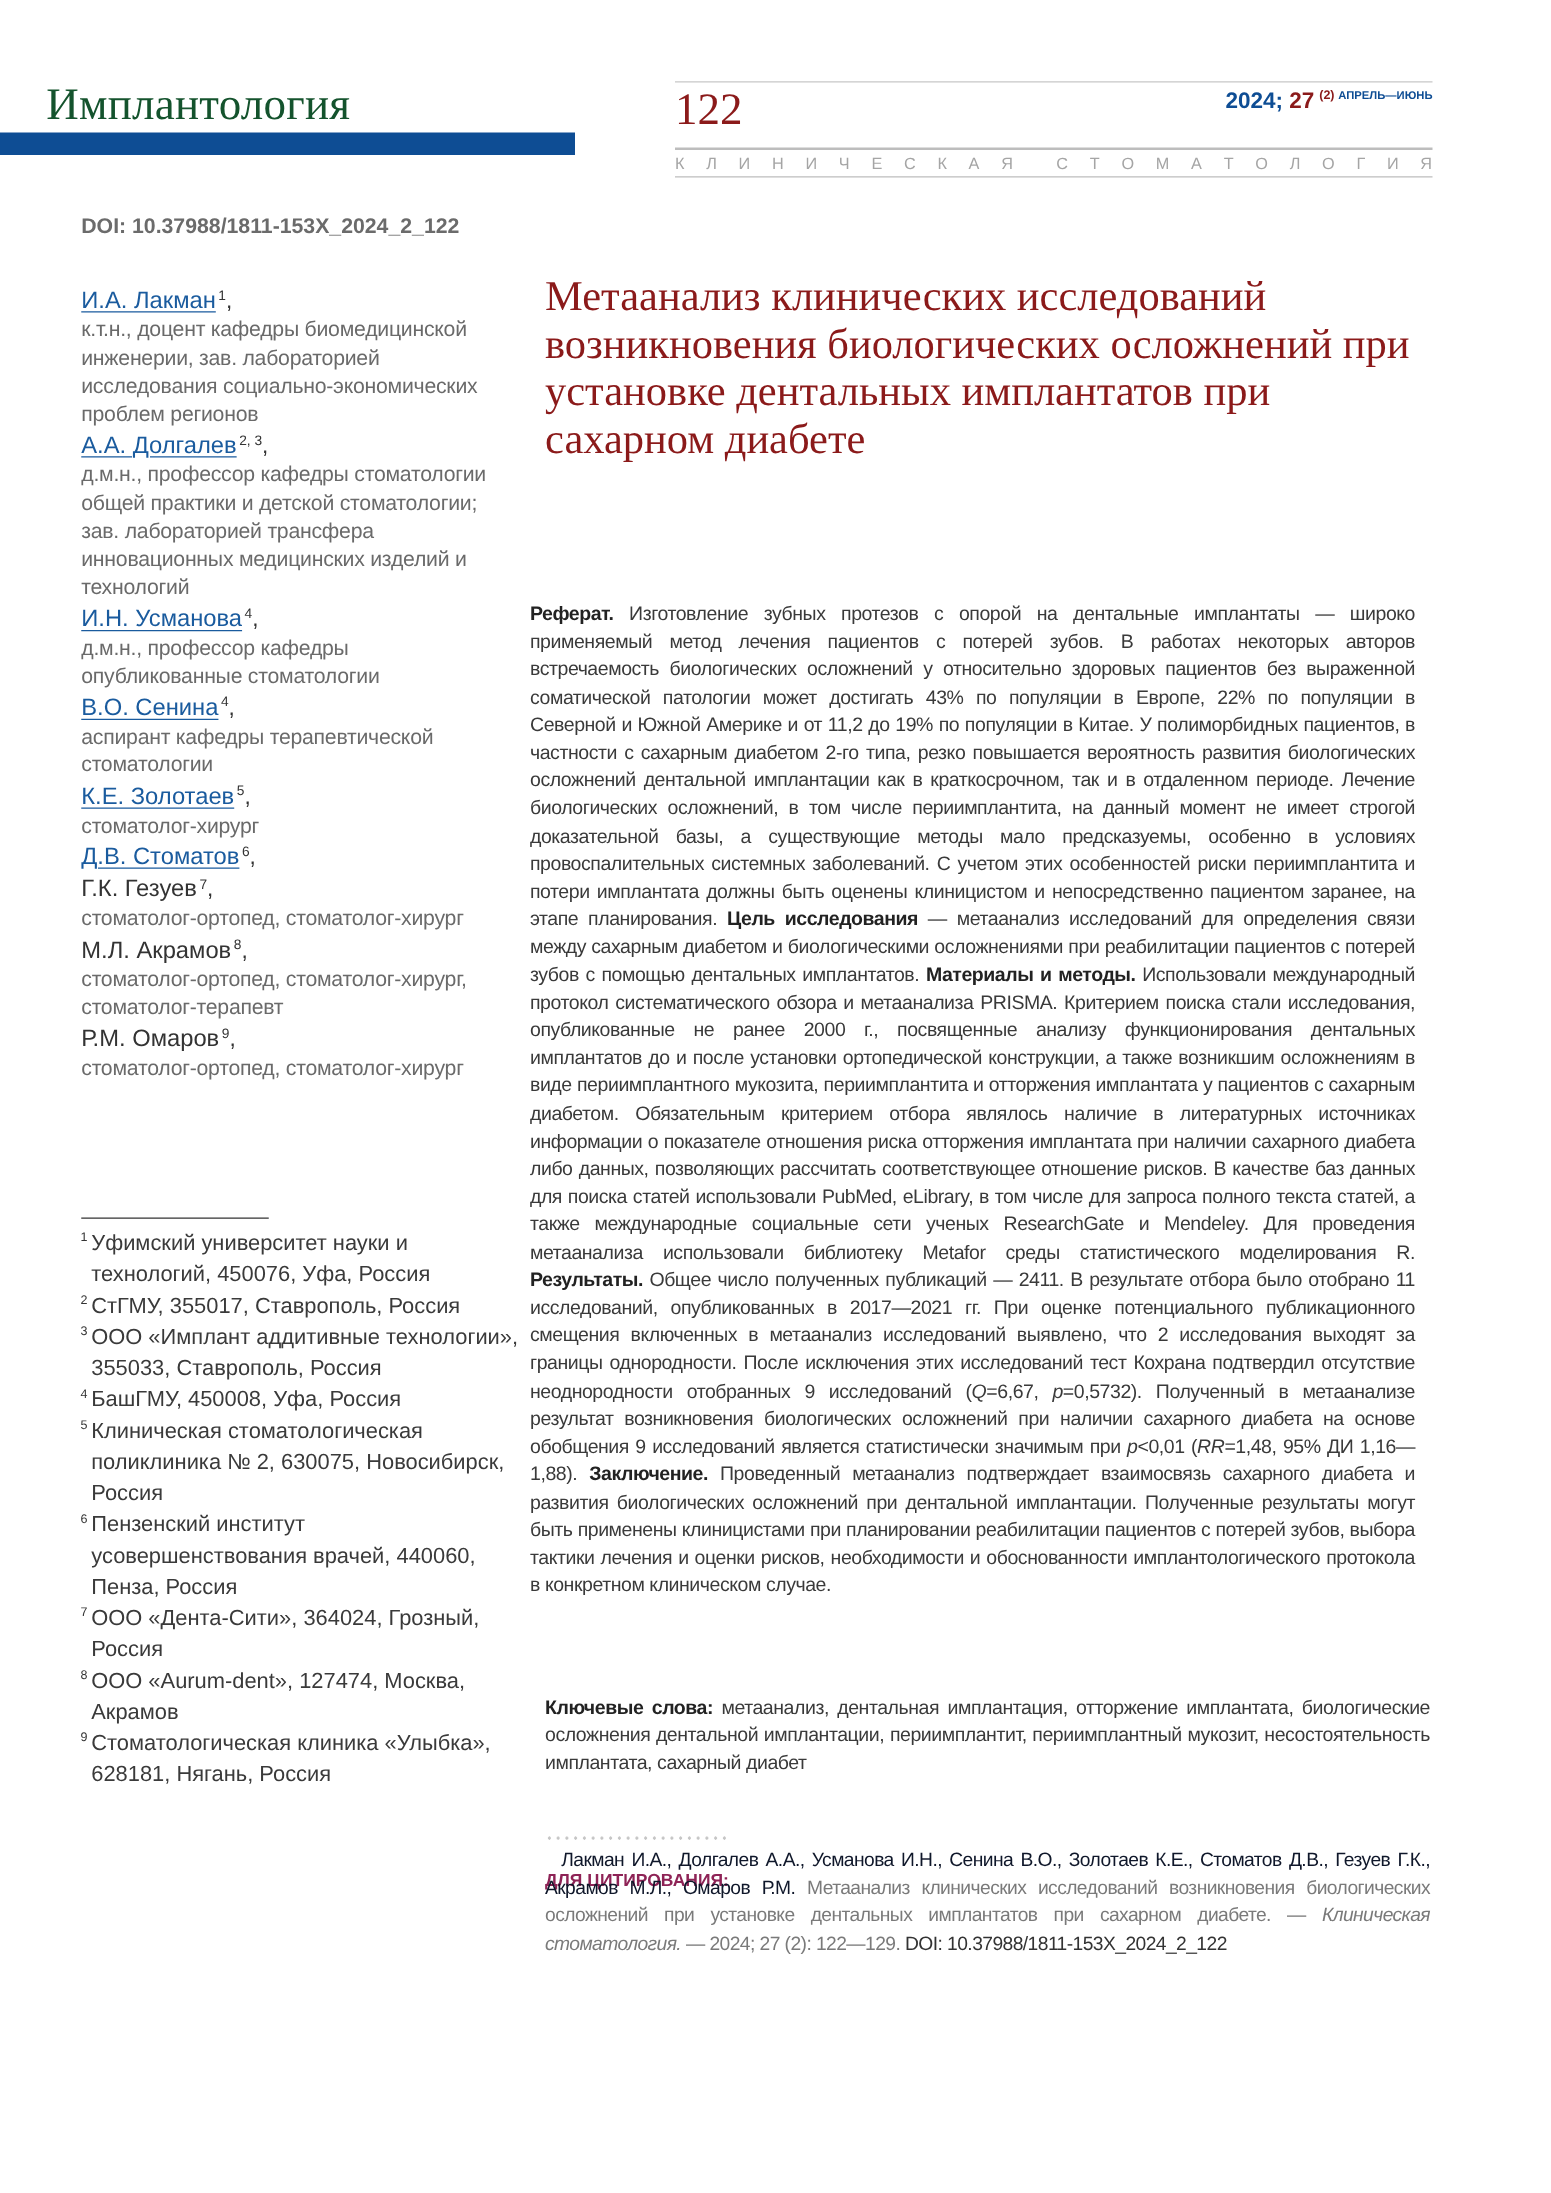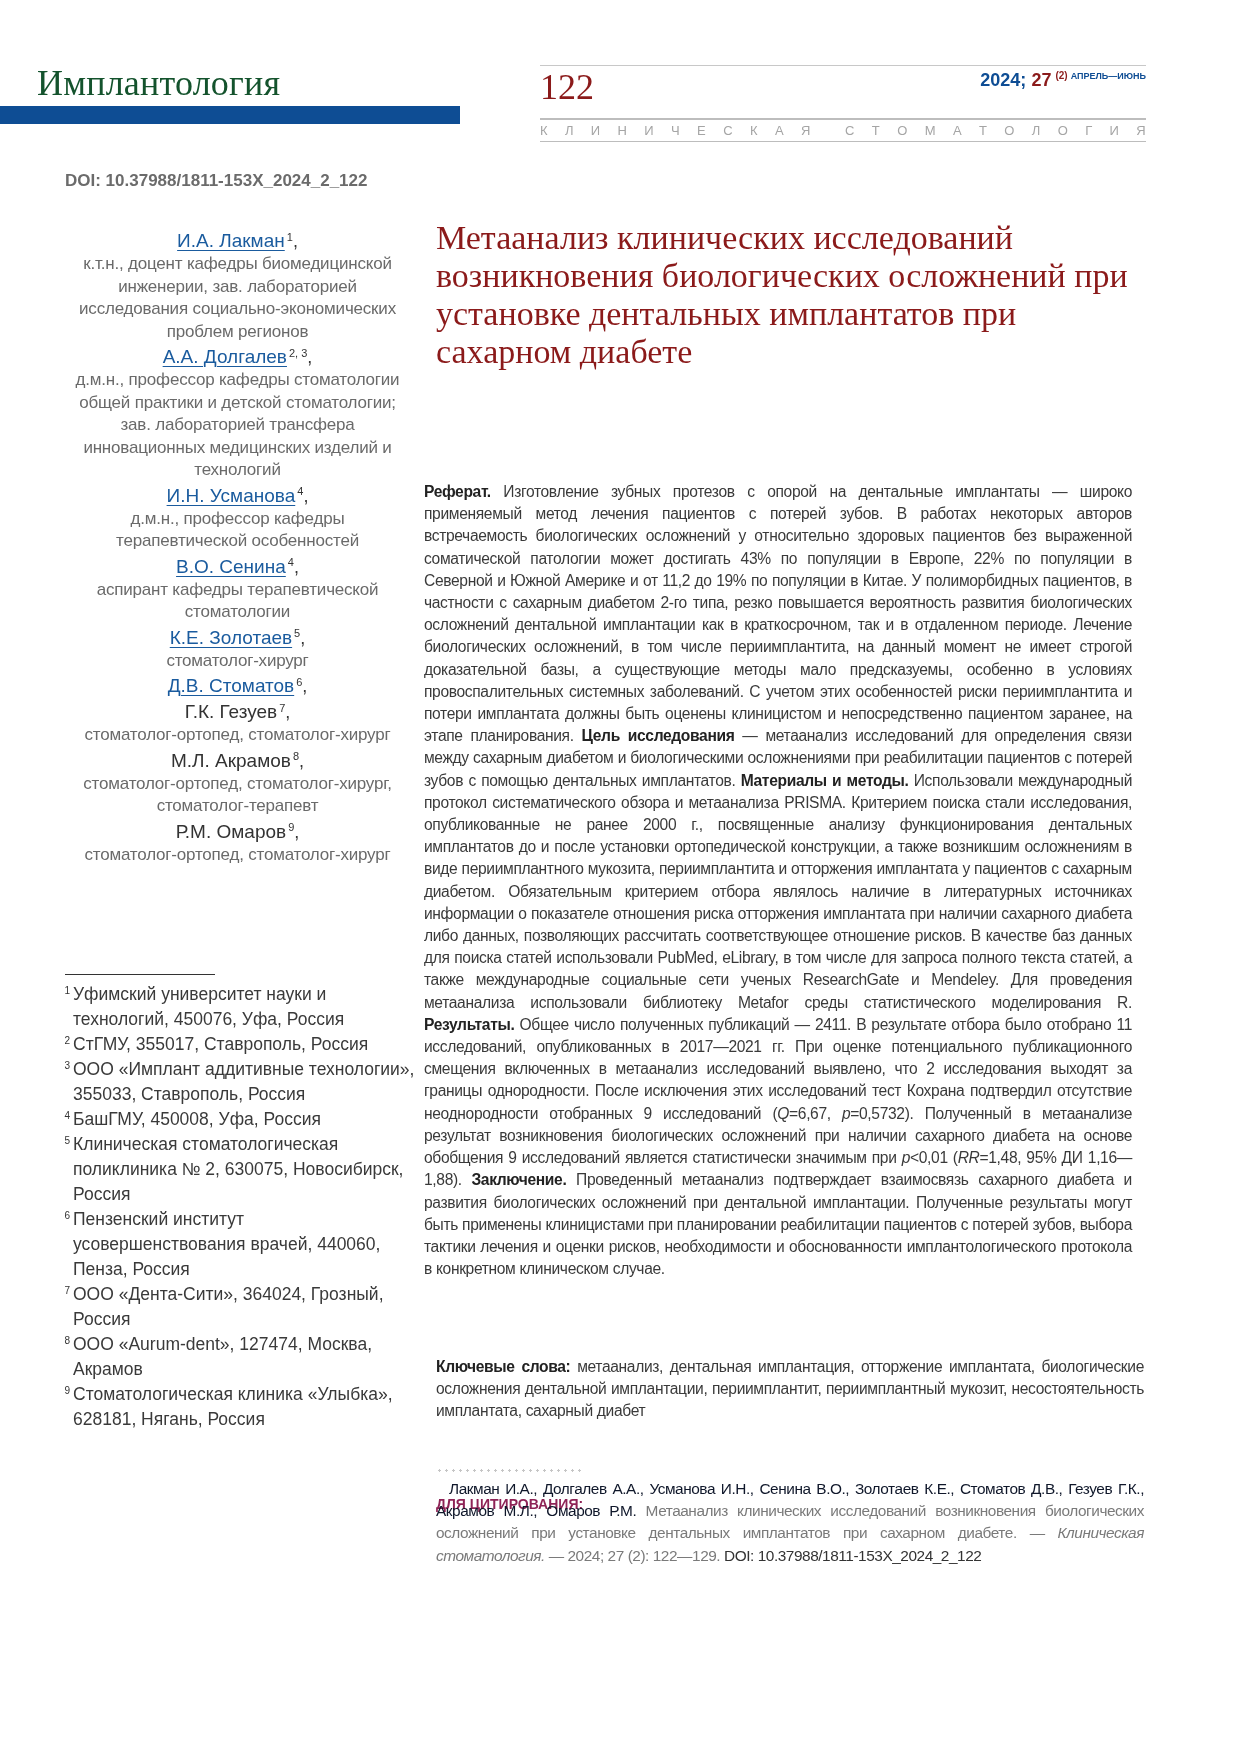--- a/index.html
+++ b/index.html
@@ -16,21 +16,21 @@
   .issue { position: absolute; right: 95px; top: 70px; font-family: "Liberation Sans", sans-serif; font-weight: bold; font-size: 18px; color: #0e4d94; white-space: nowrap; }
   .issue .vol { color: #8b1a1a; }
   .issue sup { font-size: 10px; color: #8b1a1a; margin-left: 4px; }
   .issue .months { font-size: 9px; color: #0e4d94; vertical-align: super; margin-left: 3px; }
   .journal-name { position: absolute; left: 540px; top: 123px; width: 606px; display: flex; justify-content: space-between; font-family: "Liberation Sans", sans-serif; font-size: 13px; color: #a5a5a5; letter-spacing: 0; }
   .journal-name span { display: inline-block; }
 
   .doi { position: absolute; left: 65px; top: 171px; font-family: "Liberation Sans", sans-serif; font-weight: bold; font-size: 17px; color: #6b6b6b; }
 
   .authors { position: absolute; left: 65px; top: 229px; width: 345px; }
-  .author { margin-bottom: 2px; text-align: center; }
+  .author { margin-bottom: 2px; }
   .author-name { font-family: "Liberation Sans", sans-serif; font-size: 19px; line-height: 24px; color: #1a5b9e; text-decoration: underline; text-decoration-thickness: 1px; text-underline-offset: 3px; }
   .author-name.plain { color: #333; text-decoration: none; }
   .author-sup { font-family: "Liberation Sans", sans-serif; font-size: 11px; vertical-align: super; color: #333; margin-left: 2px; }
   .author-comma { font-family: "Liberation Sans", sans-serif; font-size: 18px; color: #333; }
   .author-desc { font-family: "Liberation Sans", sans-serif; font-size: 17px; line-height: 22.5px; color: #6a6a6a; letter-spacing: -0.2px; }
 
   .aff-rule { position: absolute; left: 65px; top: 974px; width: 150px; height: 1px; background: #333; }
   .affiliations { position: absolute; left: 60px; top: 982px; width: 360px; font-family: "Liberation Sans", sans-serif; font-size: 17.5px; line-height: 25px; color: #3a3a3a; }
   .aff { display: flex; }
   .aff-num { width: 10px; font-size: 10px; line-height: 18px; color: #333; flex: none; text-align: right; margin-right: 3px; }
@@ -88,21 +88,21 @@
     <span>И</span>
     <span>Я</span>
   </div>
 <div class="hdr-line l3"></div>
 
 <div class="doi">DOI: 10.37988/1811-153X_2024_2_122</div>
 
 <div class="authors" id="authors">
     <div class="author"><span class="author-name">И.А. Лакман</span><span class="author-sup">1</span><span class="author-comma">,</span><div class="author-desc">к.т.н., доцент кафедры биомедицинской инженерии, зав. лабораторией исследования социально-экономических проблем регионов</div></div>
     <div class="author"><span class="author-name">А.А. Долгалев</span><span class="author-sup">2, 3</span><span class="author-comma">,</span><div class="author-desc">д.м.н., профессор кафедры стоматологии общей практики и детской стоматологии; зав. лабораторией трансфера инновационных медицинских изделий и технологий</div></div>
-    <div class="author"><span class="author-name">И.Н. Усманова</span><span class="author-sup">4</span><span class="author-comma">,</span><div class="author-desc">д.м.н., профессор кафедры терапевтической особенностей</div></div>
+    <div class="author"><span class="author-name">И.Н. Усманова</span><span class="author-sup">4</span><span class="author-comma">,</span><div class="author-desc">д.м.н., профессор кафедры опубликованные стоматологии</div></div>
     <div class="author"><span class="author-name">В.О. Сенина</span><span class="author-sup">4</span><span class="author-comma">,</span><div class="author-desc">аспирант кафедры терапевтической стоматологии</div></div>
     <div class="author"><span class="author-name">К.Е. Золотаев</span><span class="author-sup">5</span><span class="author-comma">,</span><div class="author-desc">стоматолог-хирург</div></div>
     <div class="author"><span class="author-name">Д.В. Стоматов</span><span class="author-sup">6</span><span class="author-comma">,</span></div>
     <div class="author"><span class="author-name plain">Г.К. Гезуев</span><span class="author-sup">7</span><span class="author-comma">,</span><div class="author-desc">стоматолог-ортопед, стоматолог-хирург</div></div>
     <div class="author"><span class="author-name plain">М.Л. Акрамов</span><span class="author-sup">8</span><span class="author-comma">,</span><div class="author-desc">стоматолог-ортопед, стоматолог-хирург, стоматолог-терапевт</div></div>
     <div class="author"><span class="author-name plain">Р.М. Омаров</span><span class="author-sup">9</span><span class="author-comma">,</span><div class="author-desc">стоматолог-ортопед, стоматолог-хирург</div></div>
   </div>
 
 <div class="aff-rule"></div>
 <div class="affiliations" id="affiliations">

